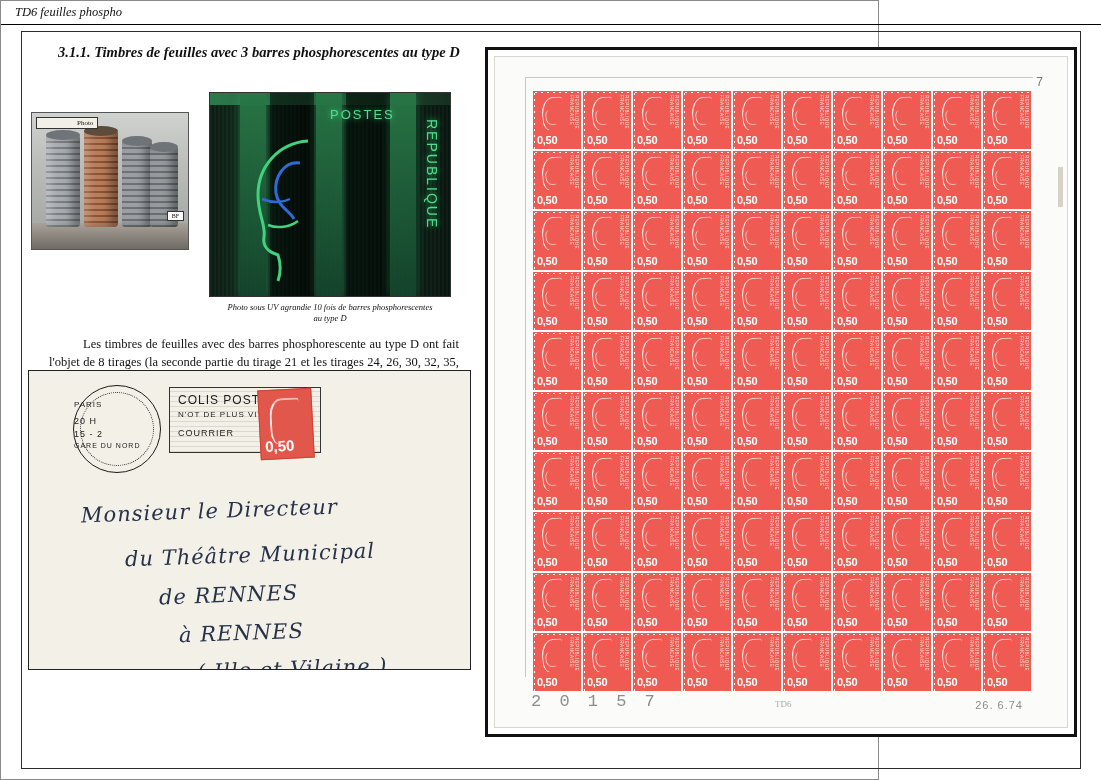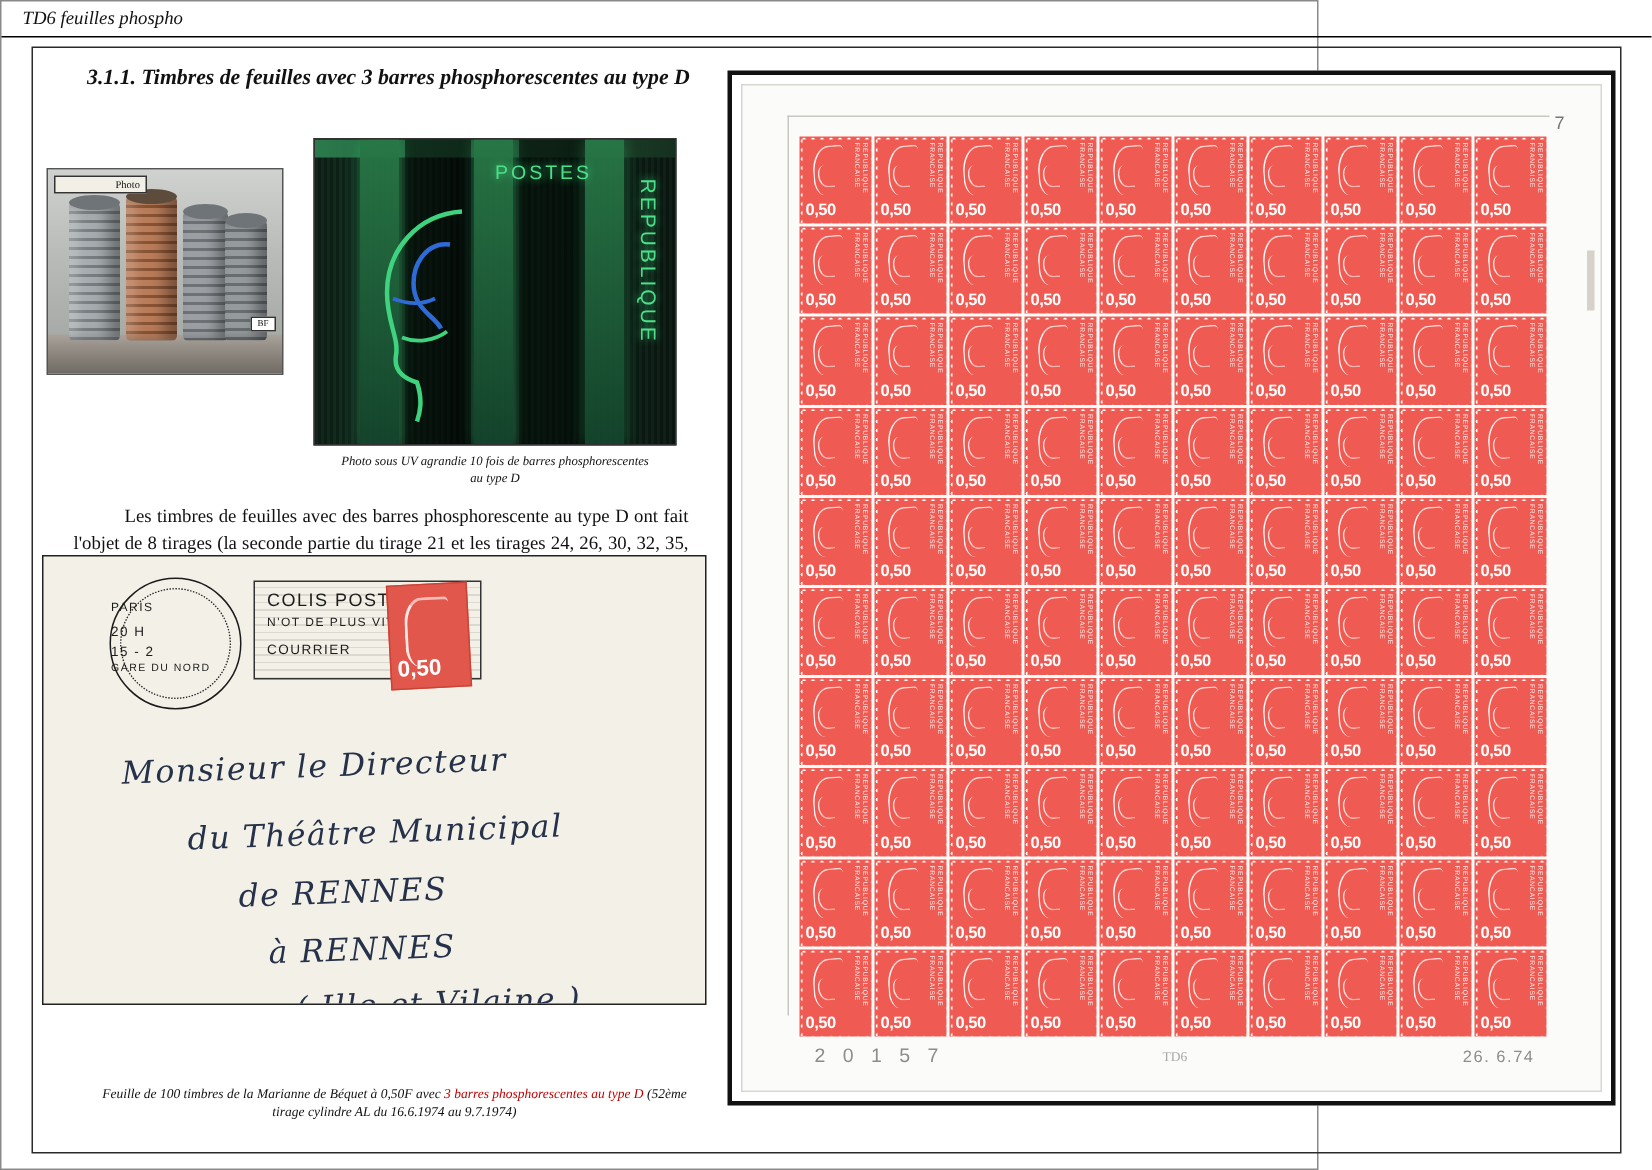--- a/index.html
+++ b/index.html
@@ -381,23 +381,23 @@
     position: absolute;
     right: 2px; top: 4px;
     writing-mode: vertical-rl;
     font-family: "Liberation Sans", sans-serif;
     font-size: 4.5px;
     color: rgba(255,255,255,.85);
     letter-spacing: 0.5px;
   }
   .sheet-num-left {
     position: absolute;
-    left: 48px; bottom: 16px;
-    font-family: Liberation Sans, sans-serif;
-    font-size: 13px;
+    left: 36px; bottom: 16px;
+    font-family: Liberation Mono, monospace;
+    font-size: 17px;
     letter-spacing: 4px;
     color: #8d8d88;
   }
   .sheet-date-right {
     position: absolute;
     right: 44px; bottom: 16px;
     font-family: "Liberation Sans", sans-serif;
     font-size: 11px;
     letter-spacing: 1px;
     color: #8d8d88;
@@ -499,23 +499,20 @@
         <div class="val">0,50</div>
       </div>
       <div class="handwrite hw1">Monsieur le Directeur</div>
       <div class="handwrite hw2">du Théâtre Municipal</div>
       <div class="handwrite hw3">de RENNES</div>
       <div class="handwrite hw4">à RENNES</div>
       <div class="handwrite" style="left:168px; top:286px;">( Ille et Vilaine )</div>
     </div>
 
 
-    <div class="caption-red cap-feuille">
-      <span>Feuille de 100 timbres de la Marianne de Béquet à 0,50F avec </span><span class="rd">3 barres phosphorescentes au type D</span><span> (52ème tirage cylindre AL du 16.6.1974 au 9.7.1974)</span>
-    </div>
   </div>
 
   <div class="sheet-frame">
     <div class="sheet-paper">
       <div class="sheet-corner-line" style="left:30px; top:20px; width:1px; height:600px;"></div>
       <div class="sheet-corner-line" style="left:30px; top:20px; width:508px; height:1px;"></div>
       <div class="edge-color"></div>
       <div class="sheet-tick">7</div>
 
       <div class="grid" id="stamp-grid">

